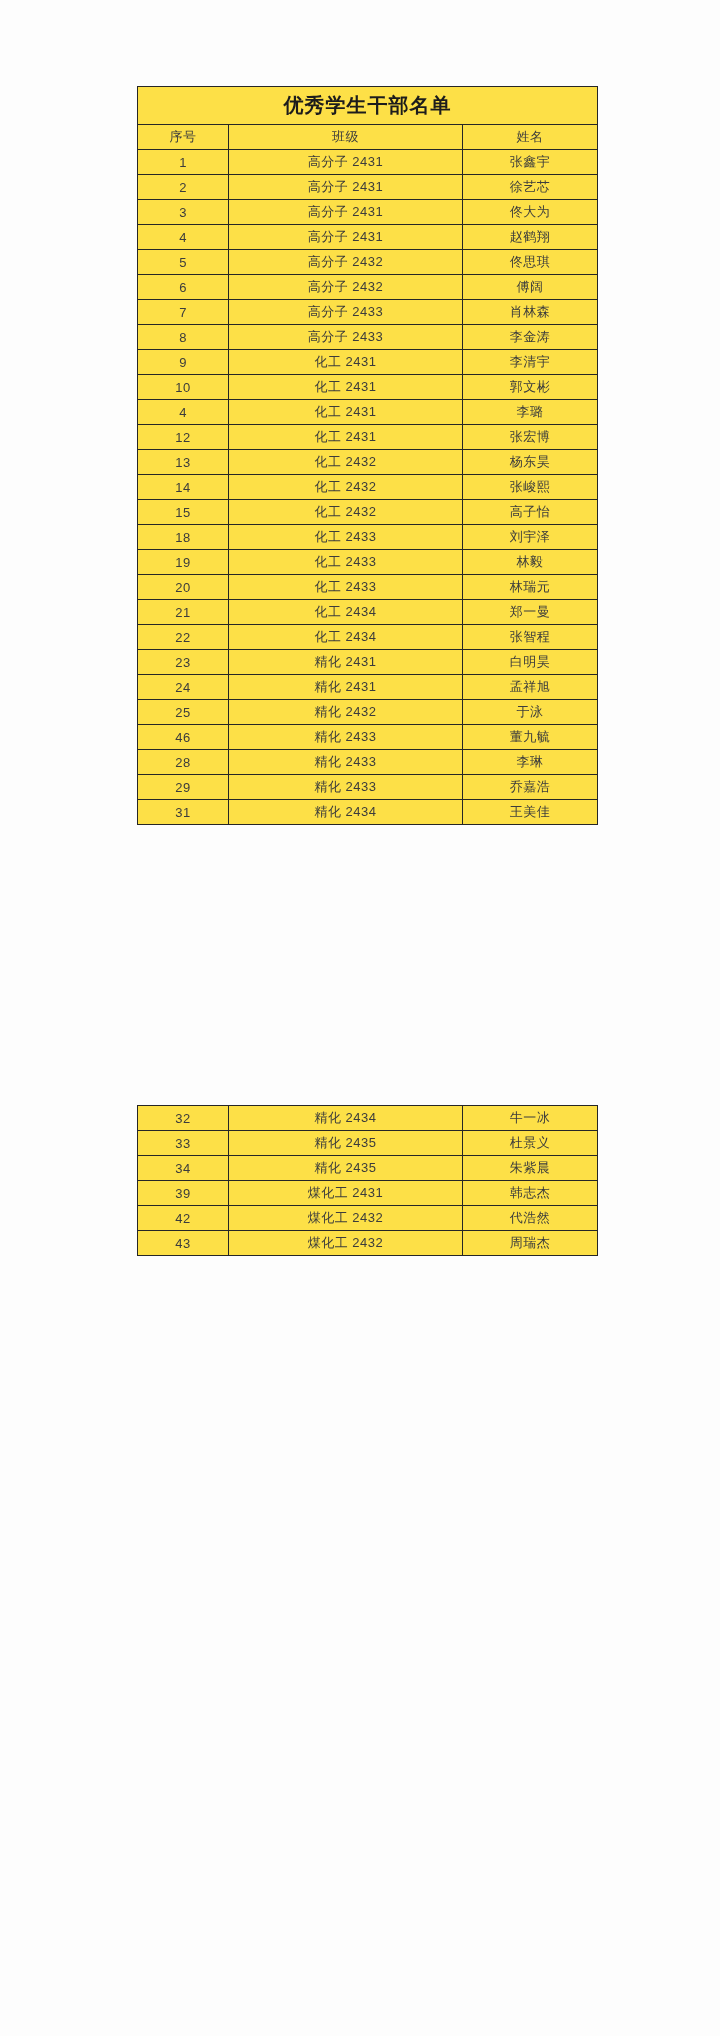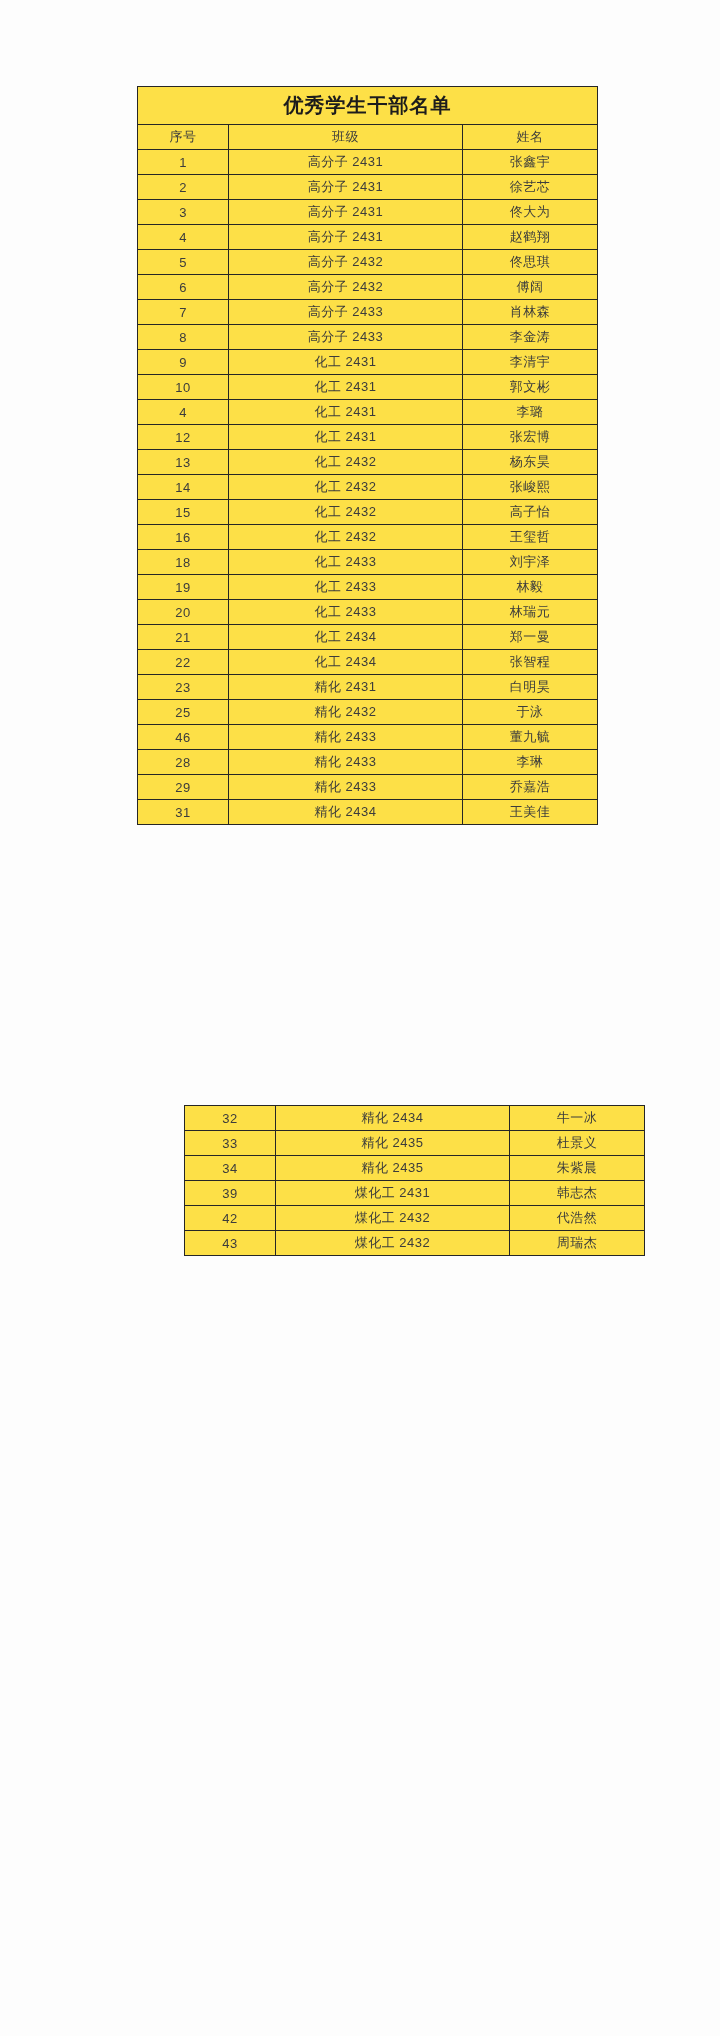--- a/index.html
+++ b/index.html
@@ -21,21 +21,21 @@
   }
   table.doc-table {
     position: absolute;
     left: 137px;
     width: 460px;
     border-collapse: collapse;
     table-layout: fixed;
     background: #fde047;
   }
   #table1 { top: 86px; }
-  #table2 { top: 1105px; margin-left: 47px; }
+  #table2 { top: 1105px; }
   table.doc-table th,
   table.doc-table td {
     border: 1px solid #262626;
     text-align: center;
     vertical-align: middle;
     padding: 0;
     height: 24px;
     font-size: 13px;
     font-weight: 400;
     color: #3c3c3c;
@@ -149,25 +149,20 @@
           <td>14</td>
           <td>化工 2432</td>
           <td>张峻熙</td>
         </tr>
         <tr>
           <td>15</td>
           <td>化工 2432</td>
           <td>高子怡</td>
         </tr>
         <tr>
-          <td>16</td>
-          <td>化工 2432</td>
-          <td>王玺哲</td>
-        </tr>
-        <tr>
           <td>18</td>
           <td>化工 2433</td>
           <td>刘宇泽</td>
         </tr>
         <tr>
           <td>19</td>
           <td>化工 2433</td>
           <td>林毅</td>
         </tr>
         <tr>
@@ -182,20 +177,25 @@
         </tr>
         <tr>
           <td>22</td>
           <td>化工 2434</td>
           <td>张智程</td>
         </tr>
         <tr>
           <td>23</td>
           <td>精化 2431</td>
           <td>白明昊</td>
+        </tr>
+        <tr>
+          <td>24</td>
+          <td>精化 2431</td>
+          <td>孟祥旭</td>
         </tr>
         <tr>
           <td>25</td>
           <td>精化 2432</td>
           <td>于泳</td>
         </tr>
         <tr>
           <td>46</td>
           <td>精化 2433</td>
           <td>董九毓</td>

